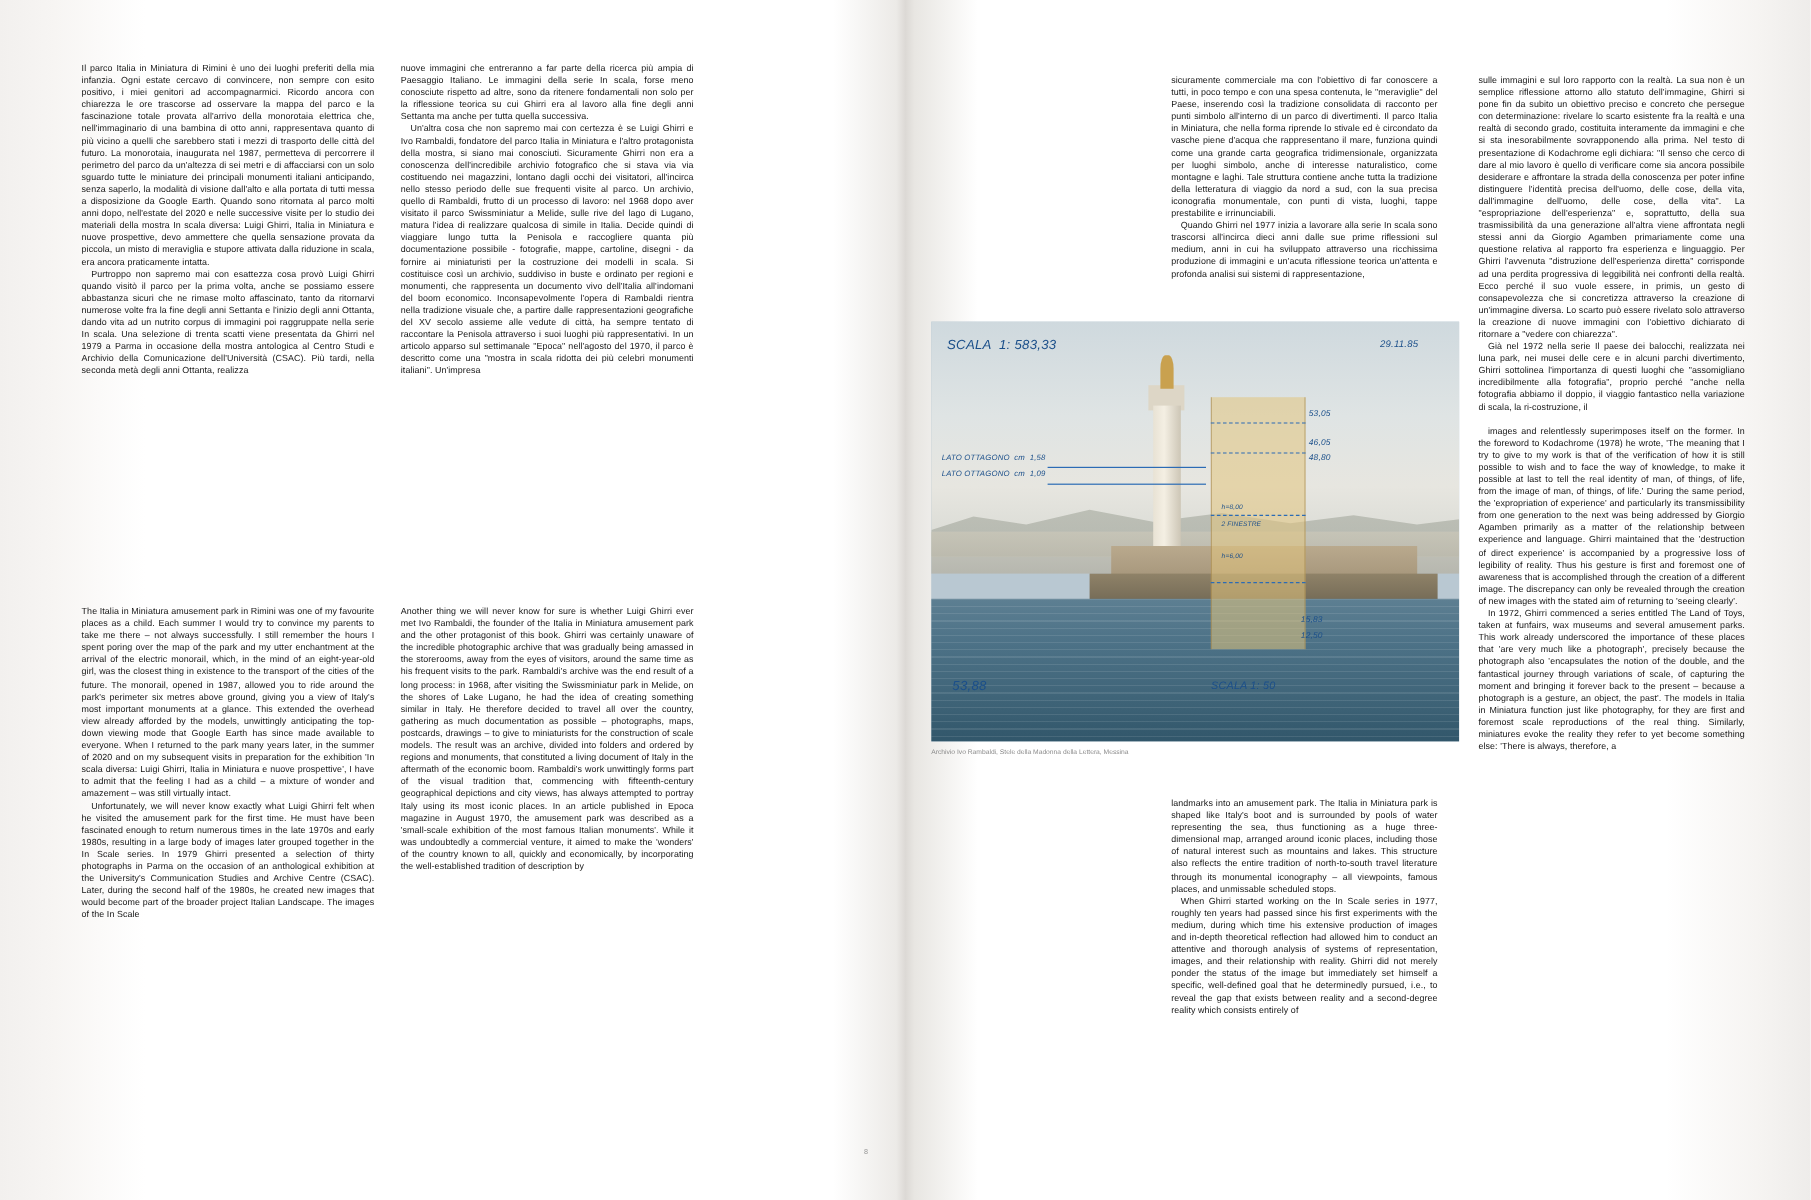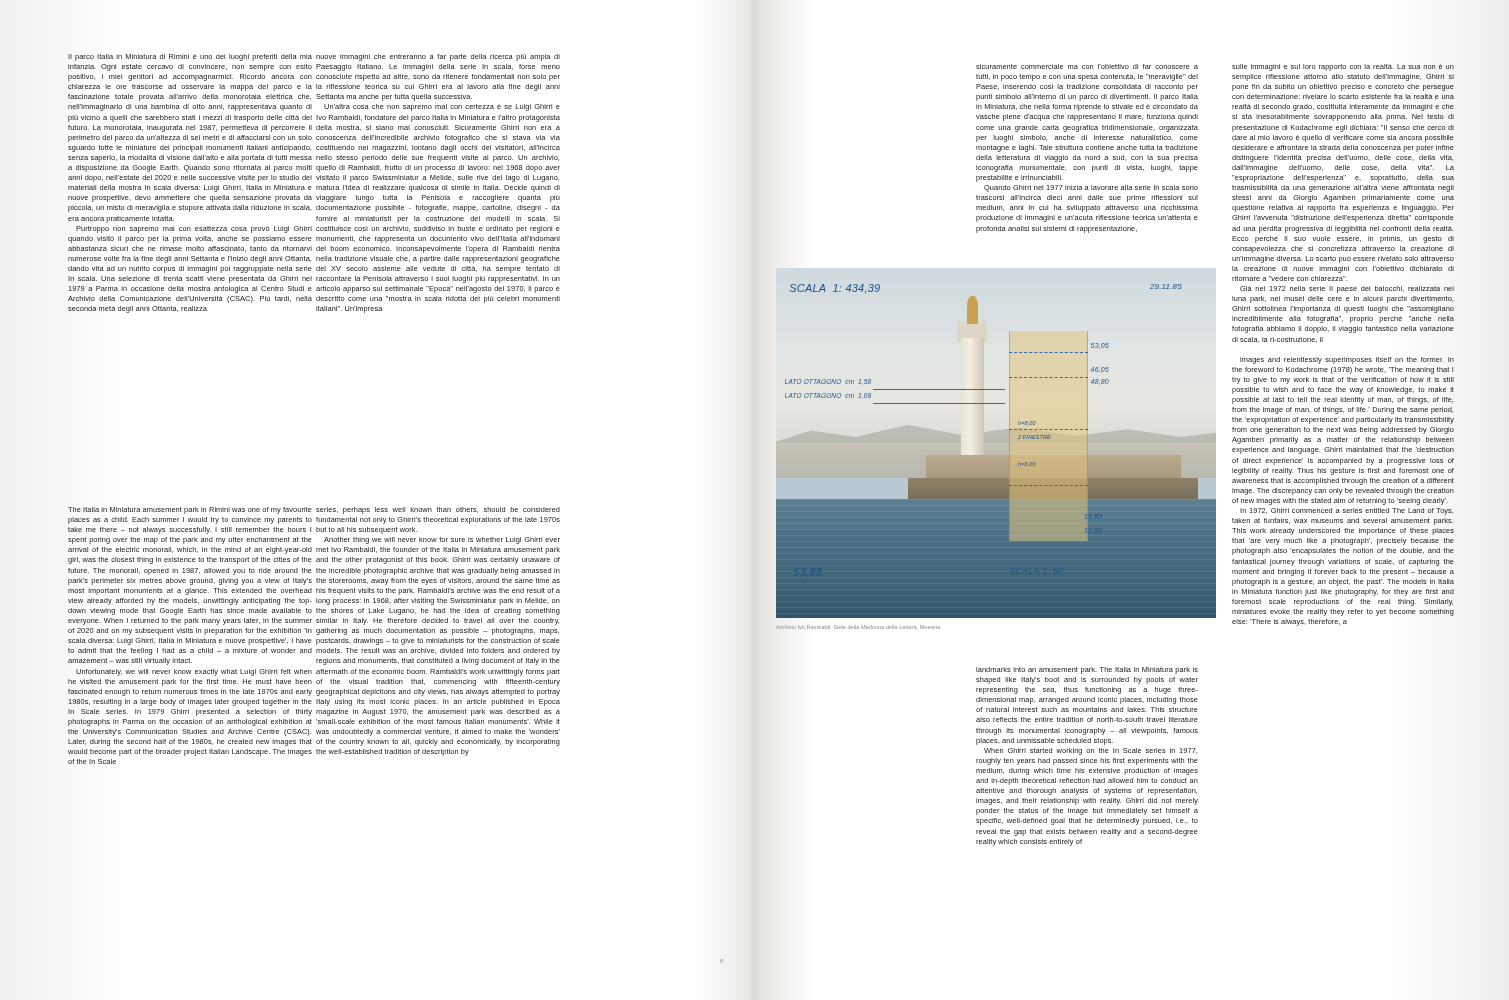--- a/index.html
+++ b/index.html
@@ -18,21 +18,21 @@
   .page {
     position: absolute;
     top: 0; height: 1000px;
   }
   #page-left  { left: 40px;  width: 715px; }
   #page-right { left: 754px; width: 715px; }
 
   .col-wrap {
     position: absolute;
     display: flex;
-    gap: 4px;
+    gap: 22px;
   }
   .col {
     font-size: 7.4px;
     line-height: 10.1px;
     text-align: justify;
     color: #151515;
     letter-spacing: 0.01em;
     hyphens: auto;
   }
   .col p { margin: 0; text-indent: 0; }
@@ -160,21 +160,20 @@
         <p>Un'altra cosa che non sapremo mai con certezza è se Luigi Ghirri e Ivo Rambaldi, fondatore del parco Italia in Miniatura e l'altro protagonista della mostra, si siano mai conosciuti. Sicuramente Ghirri non era a conoscenza dell'incredibile archivio fotografico che si stava via via costituendo nei magazzini, lontano dagli occhi dei visitatori, all'incirca nello stesso periodo delle sue frequenti visite al parco. Un archivio, quello di Rambaldi, frutto di un processo di lavoro: nel 1968 dopo aver visitato il parco Swissminiatur a Melide, sulle rive del lago di Lugano, matura l'idea di realizzare qualcosa di simile in Italia. Decide quindi di viaggiare lungo tutta la Penisola e raccogliere quanta più documentazione possibile - fotografie, mappe, cartoline, disegni - da fornire ai miniaturisti per la costruzione dei modelli in scala. Si costituisce così un archivio, suddiviso in buste e ordinato per regioni e monumenti, che rappresenta un documento vivo dell'Italia all'indomani del boom economico. Inconsapevolmente l'opera di Rambaldi rientra nella tradizione visuale che, a partire dalle rappresentazioni geografiche del XV secolo assieme alle vedute di città, ha sempre tentato di raccontare la Penisola attraverso i suoi luoghi più rappresentativi. In un articolo apparso sul settimanale "Epoca" nell'agosto del 1970, il parco è descritto come una "mostra in scala ridotta dei più celebri monumenti italiani". Un'impresa</p>
       </div>
     </div>
 
     <div class="col-wrap" id="L-bot">
       <div class="col">
         <p>The Italia in Miniatura amusement park in Rimini was one of my favourite places as a child. Each summer I would try to convince my parents to take me there – not always successfully. I still remember the hours I spent poring over the map of the park and my utter enchantment at the arrival of the electric monorail, which, in the mind of an eight-year-old girl, was the closest thing in existence to the transport of the cities of the future. The monorail, opened in 1987, allowed you to ride around the park's perimeter six metres above ground, giving you a view of Italy's most important monuments at a glance. This extended the overhead view already afforded by the models, unwittingly anticipating the top-down viewing mode that Google Earth has since made available to everyone. When I returned to the park many years later, in the summer of 2020 and on my subsequent visits in preparation for the exhibition 'In scala diversa: Luigi Ghirri, Italia in Miniatura e nuove prospettive', I have to admit that the feeling I had as a child – a mixture of wonder and amazement – was still virtually intact.</p>
         <p>Unfortunately, we will never know exactly what Luigi Ghirri felt when he visited the amusement park for the first time. He must have been fascinated enough to return numerous times in the late 1970s and early 1980s, resulting in a large body of images later grouped together in the In Scale series. In 1979 Ghirri presented a selection of thirty photographs in Parma on the occasion of an anthological exhibition at the University's Communication Studies and Archive Centre (CSAC). Later, during the second half of the 1980s, he created new images that would become part of the broader project Italian Landscape. The images of the In Scale</p>
       </div>
       <div class="col">
-        <p>series, perhaps less well known than others, should be considered fundamental not only to Ghirri's theoretical explorations of the late 1970s but to all his subsequent work.</p>
         <p>Another thing we will never know for sure is whether Luigi Ghirri ever met Ivo Rambaldi, the founder of the Italia in Miniatura amusement park and the other protagonist of this book. Ghirri was certainly unaware of the incredible photographic archive that was gradually being amassed in the storerooms, away from the eyes of visitors, around the same time as his frequent visits to the park. Rambaldi's archive was the end result of a long process: in 1968, after visiting the Swissminiatur park in Melide, on the shores of Lake Lugano, he had the idea of creating something similar in Italy. He therefore decided to travel all over the country, gathering as much documentation as possible – photographs, maps, postcards, drawings – to give to miniaturists for the construction of scale models. The result was an archive, divided into folders and ordered by regions and monuments, that constituted a living document of Italy in the aftermath of the economic boom. Rambaldi's work unwittingly forms part of the visual tradition that, commencing with fifteenth-century geographical depictions and city views, has always attempted to portray Italy using its most iconic places. In an article published in Epoca magazine in August 1970, the amusement park was described as a 'small-scale exhibition of the most famous Italian monuments'. While it was undoubtedly a commercial venture, it aimed to make the 'wonders' of the country known to all, quickly and economically, by incorporating the well-established tradition of description by</p>
       </div>
     </div>
 
   </div>
 
   <div class="page" id="page-right">
 
     <div id="photo-block">
       <div id="photo">
@@ -189,21 +188,21 @@
         <div class="sea"></div>
         <div class="overlay-strip"></div>
 
         <div class="ann-line" style="left:22%;top:34.5%;width:30%;"></div>
         <div class="ann-line" style="left:22%;top:38.5%;width:30%;"></div>
         <div class="ann-dash" style="left:53%;top:24%;width:18%;"></div>
         <div class="ann-dash" style="left:53%;top:31%;width:18%;"></div>
         <div class="ann-dash" style="left:53%;top:46%;width:18%;"></div>
         <div class="ann-dash" style="left:53%;top:62%;width:18%;"></div>
 
-        <div class="ann hand" style="left:3%;top:4%;font-size:11px;">SCALA  1: 434,39</div>
+        <div class="ann hand" style="left:3%;top:4%;font-size:11px;">SCALA  1: 583,33</div>
         <div class="ann hand" style="left:85%;top:4%;font-size:8px;">29.11.85</div>
         <div class="ann hand" style="left:2%;top:31.5%;font-size:6.5px;">LATO OTTAGONO  cm  1,58</div>
         <div class="ann hand" style="left:2%;top:35.5%;font-size:6.5px;">LATO OTTAGONO  cm  1,09</div>
         <div class="ann hand" style="left:71.5%;top:21%;font-size:7px;">53,05</div>
         <div class="ann hand" style="left:71.5%;top:28%;font-size:7px;">46,05</div>
         <div class="ann hand" style="left:71.5%;top:31.5%;font-size:7px;">48,80</div>
         <div class="ann hand" style="left:55%;top:43.5%;font-size:5.5px;">h=8,00</div>
         <div class="ann hand" style="left:55%;top:55%;font-size:5.5px;">h=6,00</div>
         <div class="ann hand" style="left:55%;top:47.5%;font-size:5.5px;">2 FINESTRE</div>
         <div class="ann hand" style="left:70%;top:70%;font-size:7px;">15,83</div>

